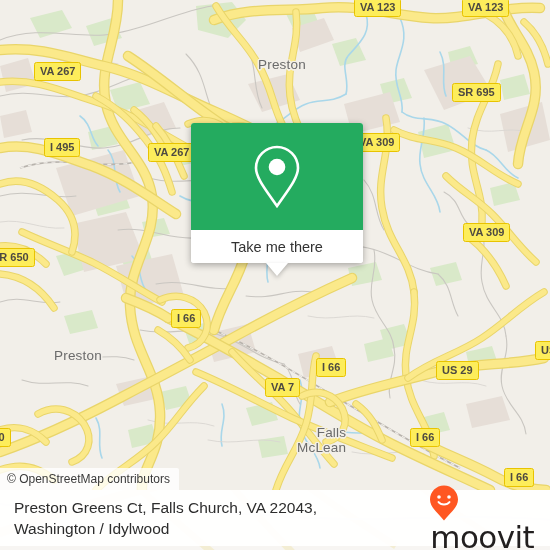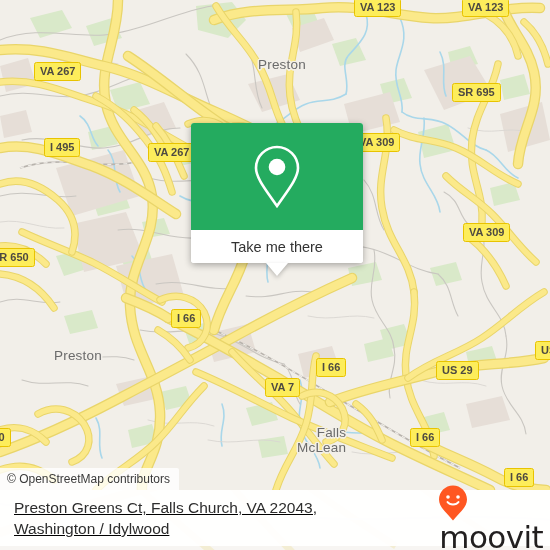--- a/index.html
+++ b/index.html
@@ -132,23 +132,22 @@
   #bottom-bar {
     position: absolute;
     left: 0;
     top: 490px;
     width: 550px;
     height: 56px;
     background: rgba(255,255,255,.93);
     display: flex;
     align-items: center;
     justify-content: space-between;
-    padding: 0 7px 0 14px;
+    padding: 0 16px 0 14px;
     box-sizing: border-box;
-    text-decoration: underline;
   }
   #bottom-bar-bg {
     position: absolute;
     left: 0; top: 490px;
     width: 550px; height: 60px;
     overflow: hidden;
   }
   #address {
     color: #2d2d2d;
     font-size: 15.5px;

